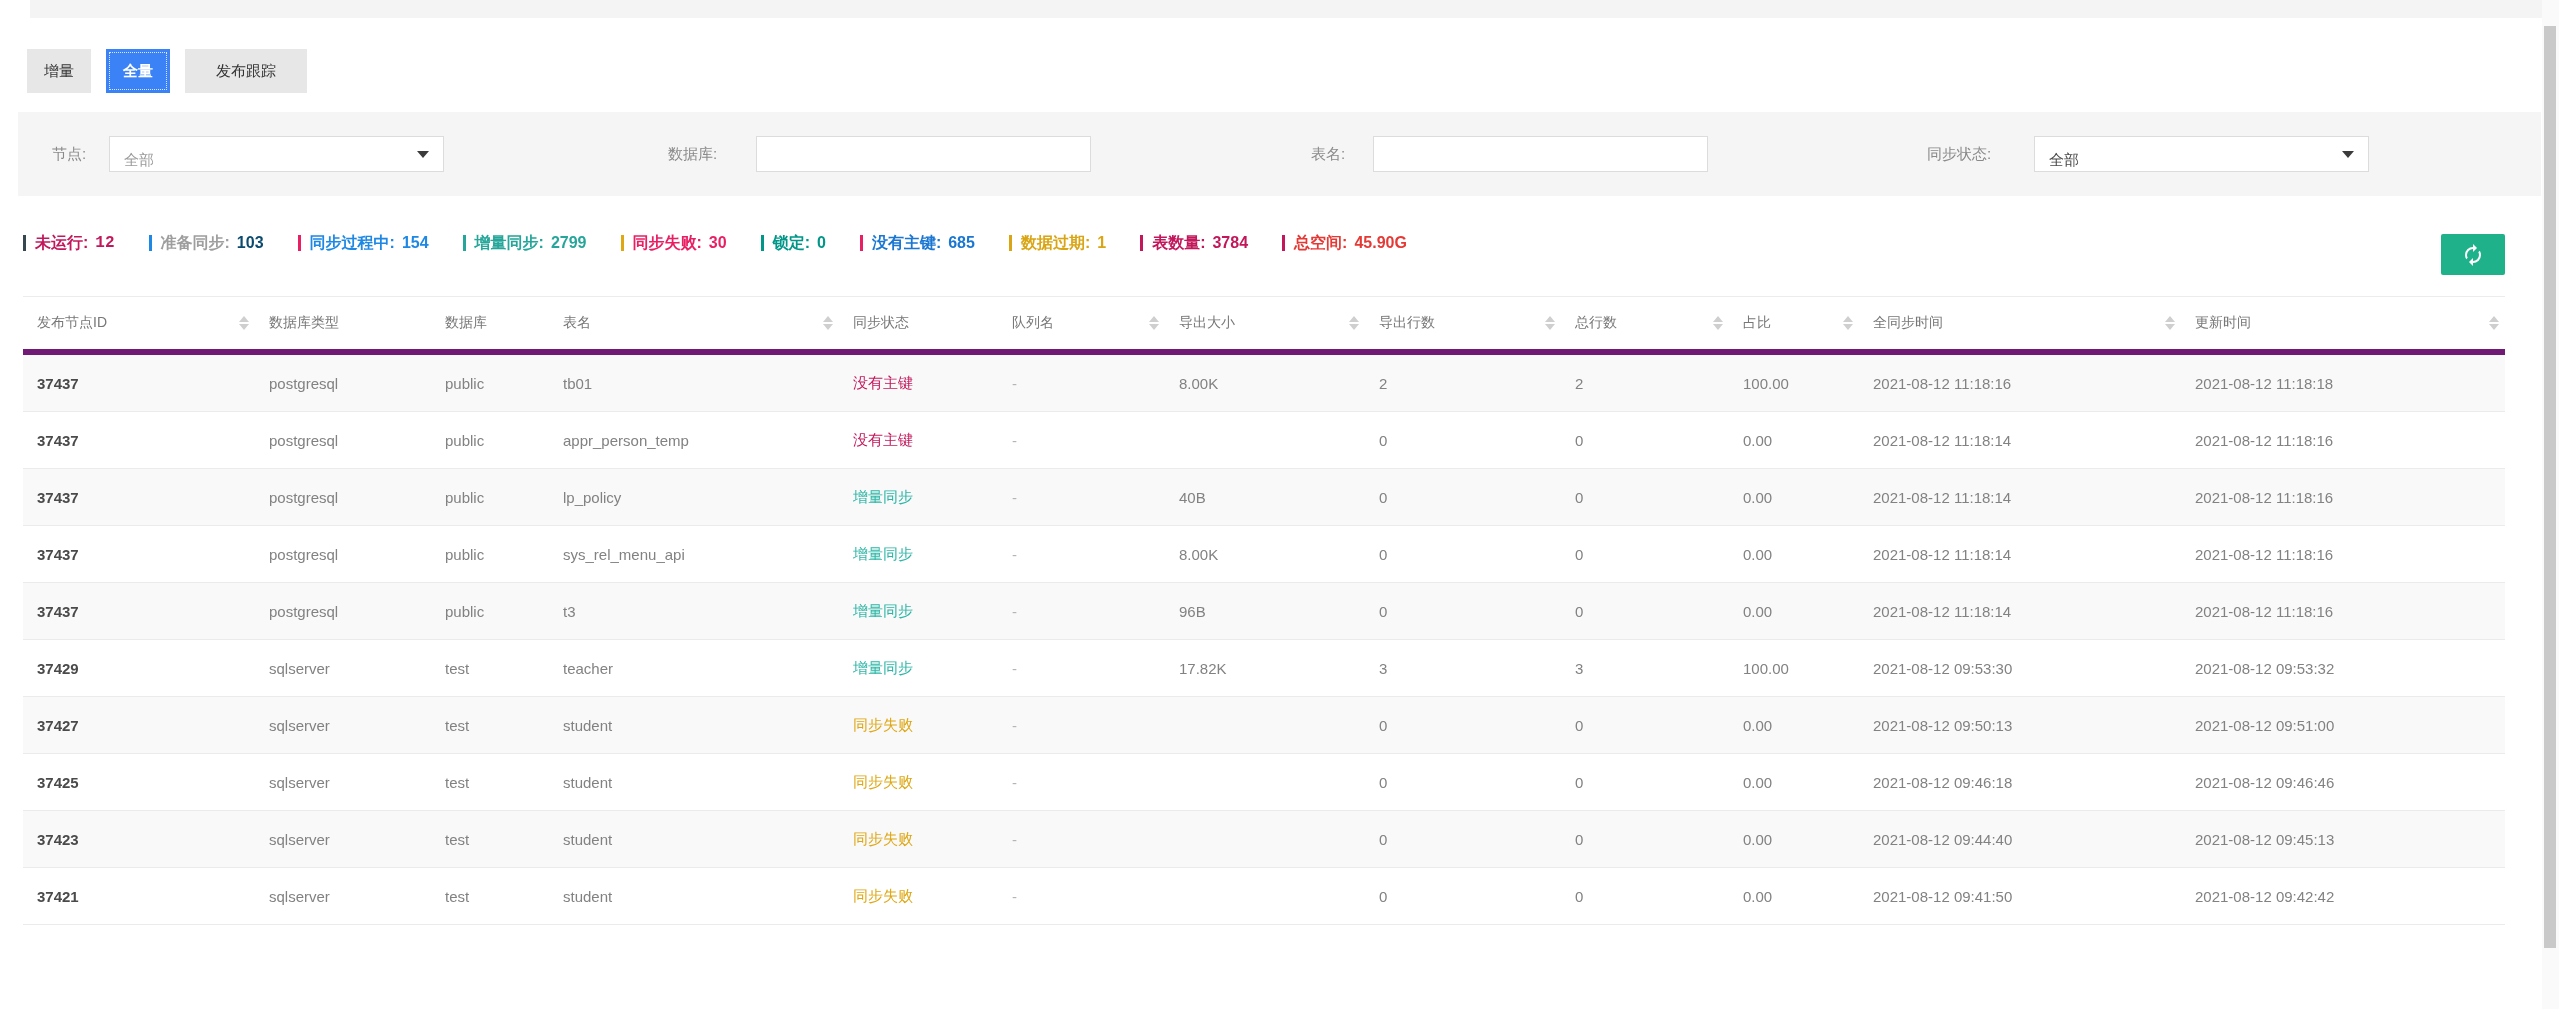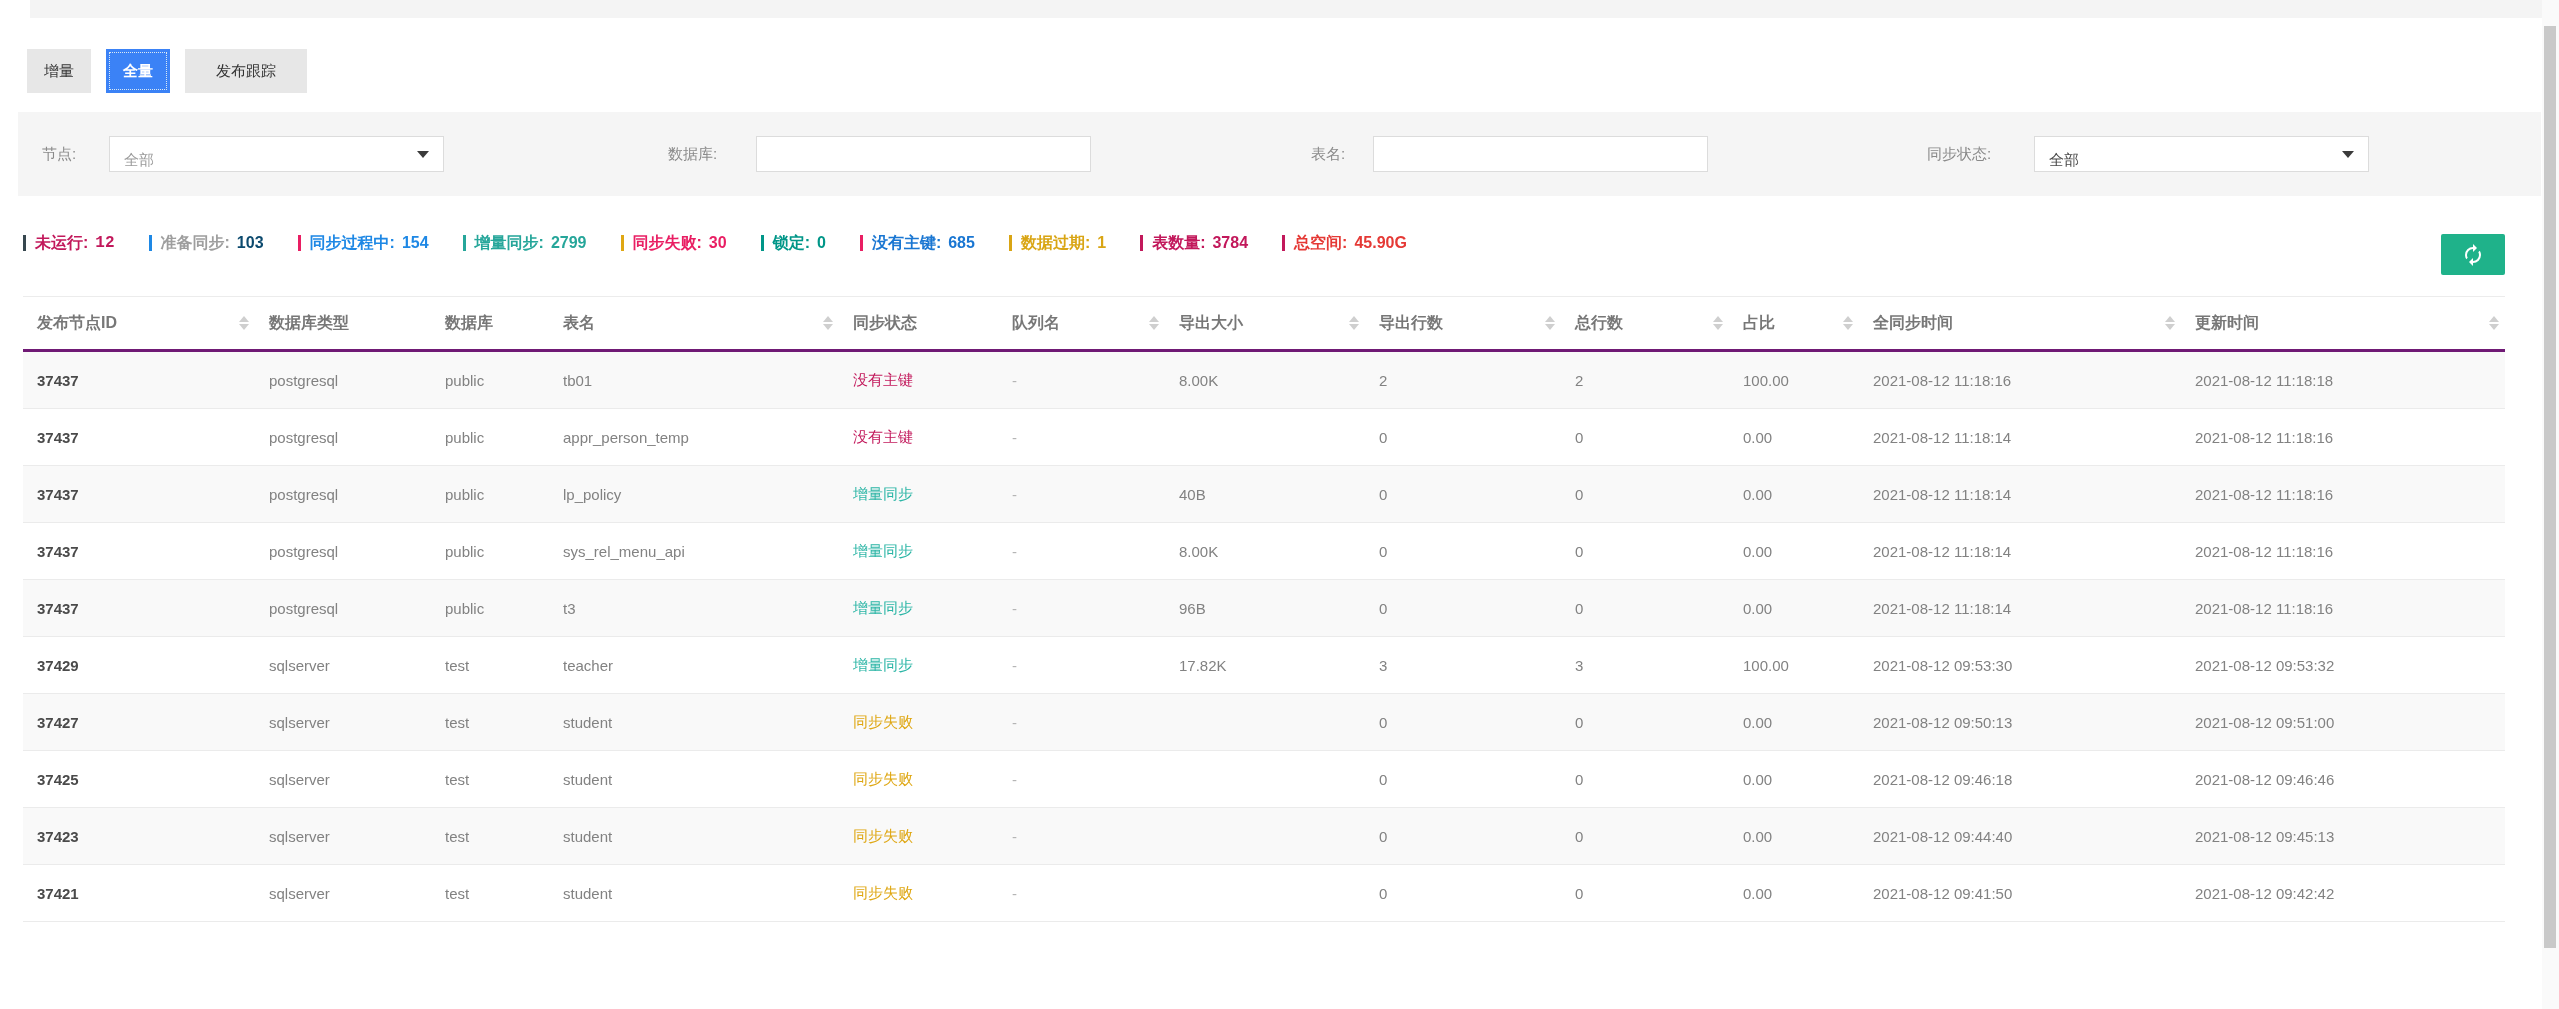--- a/index.html
+++ b/index.html
@@ -31,42 +31,42 @@
     background:#fff;border:1px solid #dcdcdc;display:flex;align-items:center;
     padding:0 14px;font-size:15px;cursor:pointer;
   }
   .select-box .val{color:#9b9b9b;margin-top:13px;}
   .select-box.dark .val{color:#4a4a4a;}
   .caret{margin-left:auto;width:0;height:0;border-left:6px solid transparent;border-right:6px solid transparent;border-top:7px solid #3b3b3b;}
   .text-input{
     position:absolute;top:24px;width:335px;height:36px;box-sizing:border-box;
     background:#fff;border:1px solid #dcdcdc;padding:0 10px;font-size:15px;color:#555;outline:none;
   }
-  .pos-node-label{left:24px;} .pos-node-box{left:91px;}
+  .pos-node-label{left:34px;} .pos-node-box{left:91px;}
   .pos-db-label{left:650px;} .pos-db-box{left:738px;}
   .pos-tbl-label{left:1293px;} .pos-tbl-box{left:1355px;}
   .pos-st-label{left:1909px;} .pos-st-box{left:2016px;}
 
   
   .stats-bar{position:absolute;left:23px;top:230px;display:flex;align-items:center;gap:34px;height:26px;}
   .stat-item{display:flex;align-items:center;font-size:16px;font-weight:700;white-space:nowrap;}
   .stat-pipe{display:inline-block;width:3px;height:16px;margin-right:9px;}
   .stat-value{margin-left:7px;}
 
   
   .refresh-btn{
     position:absolute;left:2441px;top:234px;width:64px;height:41px;border:none;border-radius:2px;
     background:#1fb28a;display:flex;align-items:center;justify-content:center;cursor:pointer;padding:0;
   }
 
   
   .grid{position:absolute;left:23px;top:296px;width:2482px;border-collapse:collapse;table-layout:fixed;}
   .grid thead th{
-    height:52px;padding:0;font-size:16px;font-weight:700;color:#777;
-    border-top:1px solid #ececec;border-bottom:3px solid #701a75;text-align:left;vertical-align:middle;
+    height:52px;padding:0;font-size:14px;font-weight:400;color:#777;
+    border-top:1px solid #ececec;border-bottom:6px solid #701a75;text-align:left;vertical-align:middle;
   }
   .th-inner{display:flex;align-items:center;padding-left:14px;padding-right:6px;}
   .sort-icon{display:inline-flex;flex-direction:column;gap:2px;margin-left:auto;cursor:pointer;}
   .sort-icon .up{width:0;height:0;border-left:5px solid transparent;border-right:5px solid transparent;border-bottom:6px solid #cfcfcf;}
   .sort-icon .down{width:0;height:0;border-left:5px solid transparent;border-right:5px solid transparent;border-top:6px solid #cfcfcf;}
   .grid tbody td{
     height:56px;padding:0 6px 0 14px;font-size:15px;color:#828282;
     border-bottom:1px solid #ebebeb;vertical-align:middle;white-space:nowrap;overflow:hidden;
   }
   .grid tbody tr.stripe{background:#f9f9f9;}

